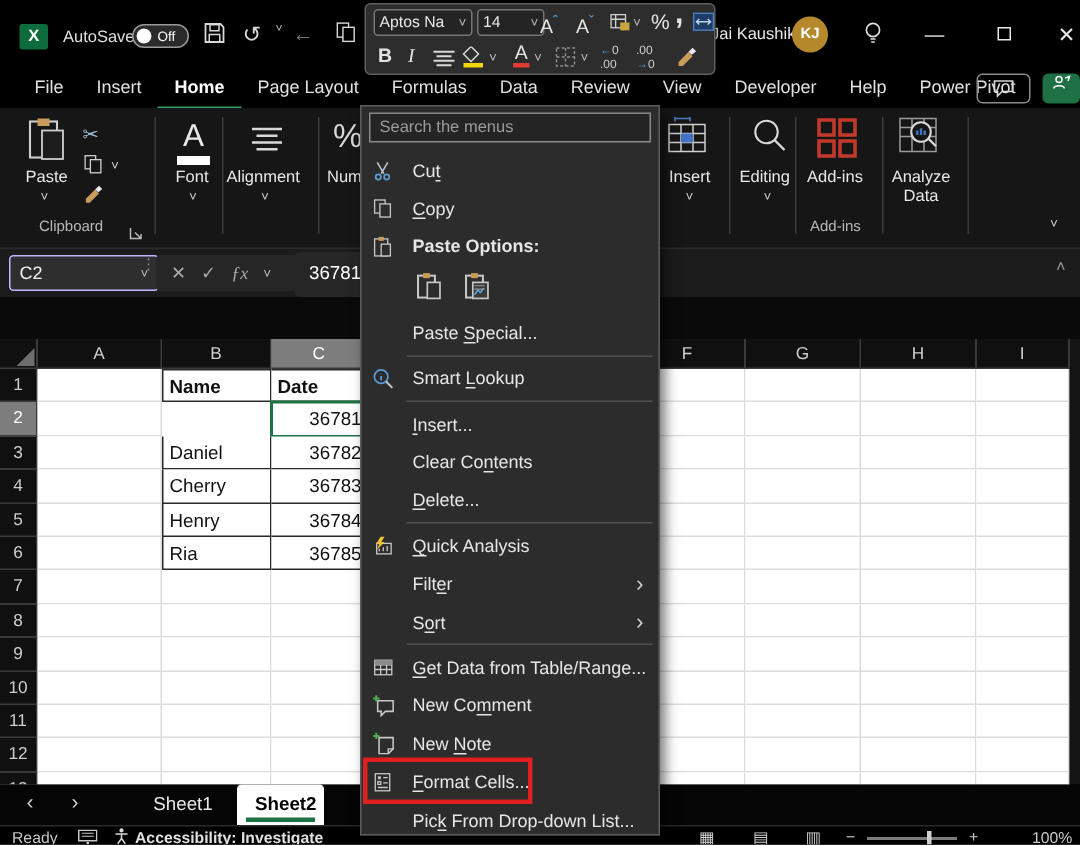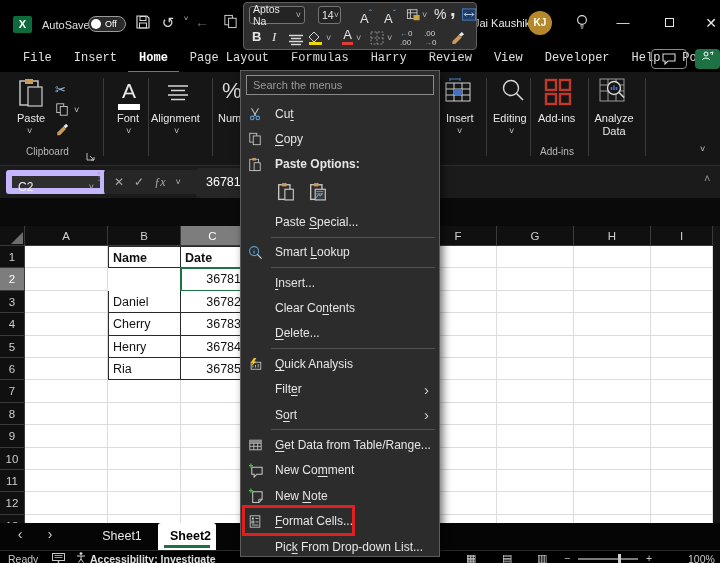--- a/index.html
+++ b/index.html
@@ -31,36 +31,36 @@
   .chev{color:#bbb;font-size:9px;line-height:1;}
   .mb-ic{font-size:13px;color:#e4e4e4;text-align:center;line-height:20px;}
   .sup-up::after{content:"ˆ";color:#5b9bd5;font-size:10px;vertical-align:super;}
   .sup-dn::after{content:"ˇ";color:#5b9bd5;font-size:10px;vertical-align:super;}
   .bar-yellow{position:absolute;left:1px;bottom:2px;width:13px;height:3px;background:#f2d50a;}
   .bar-red{position:absolute;left:2px;bottom:2px;width:11px;height:3px;background:#e03c31;}
 
   
   #tabsrow{left:0;top:46px;width:720px;height:26px;background:#000;}
   #ribbon-tabs{position:absolute;left:12px;top:0;display:flex;gap:0;}
-  .rtab{padding:5px 11px 6px 11px;font-size:12px;color:#e0e0e0;white-space:nowrap;font-family:Liberation Mono, monospace;}
+  .rtab{padding:5px 11px 6px 11px;font-size:12px;color:#e0e0e0;white-space:nowrap;}
   .rtab.active{font-weight:bold;color:#fff;border-bottom:2.5px solid #2f9e63;}
   .comment-btn{left:651px;top:3px;width:36px;height:20px;border:1px solid #8a8a8a;border-radius:4px;}
   .share-btn{left:695px;top:3px;width:25px;height:20px;background:#1e7145;border-radius:4px;color:#fff;
     font-size:10px;text-align:center;line-height:20px;}
 
   
   #ribbon{left:0;top:72px;width:720px;height:94px;background:#161616;border-bottom:1px solid #2c2c2c;color:#e2e2e2;}
   .grp-sep{top:6px;width:1px;height:78px;background:#3a3a3a;}
   .glabel{font-size:10px;color:#b8b8b8;}
   .biglabel{font-size:11px;color:#e8e8e8;}
   .smallchev{font-size:9px;color:#cfcfcf;}
 
   
   #fbar{left:0;top:166px;width:720px;height:32px;background:#1b1b1b;}
-  .namebox{left:6px;top:4px;width:100px;height:24px;background:#2e2e2e;border:6px solid #c4b5fd;border-radius:3px;
+  .namebox{left:6px;top:4px;width:100px;height:24px;background:#2e2e2e;border:1px solid #c4b5fd;border-radius:3px;
     color:#f0f0f0;font-size:12px;line-height:22px;padding:0 6px;display:flex;justify-content:space-between;}
   .fxwrap{left:104px;top:4px;width:96px;height:24px;background:#262626;border-radius:3px;color:#a8a8a8;
     display:flex;align-items:center;gap:10px;padding:0 10px;font-size:12px;}
   .valuebox{left:196px;top:2px;width:48px;height:30px;background:#262626;border-radius:4px;color:#fff;
     font-size:12.5px;line-height:28px;padding-left:10px;}
   #darkband{left:0;top:198px;width:720px;height:28px;background:#0a0a0a;}
 
   
   #grid{left:0;top:226px;width:713px;height:297px;background:#fff;overflow:hidden;}
   .colhead,.rowhead{position:absolute;background:#101010;color:#cfcfcf;font-size:11.5px;text-align:center;
@@ -143,25 +143,25 @@
           <circle cx="8" cy="7" r="4.4" fill="none" stroke="#e0e0e0" stroke-width="1.1"></circle>
           <path d="M6.3 13h3.4M6.8 15h2.4" stroke="#e0e0e0" stroke-width="1.1"></path>
         </svg>
     </div>
     <div class="abs winbtn" style="left:612px;">—</div>
     <div class="abs winbtn" style="left:658px;"><span class="maxbox"></span></div>
     <div class="abs winbtn" style="left:700px;font-size:14px;">✕</div>
   </div>
 
   <div id="minibar" class="abs">
-    <div class="abs mb-box" style="left:5px;top:3px;width:56px;">
+    <div class="abs mb-box" style="left:5px;top:3px;width:66px;">
       <span>Aptos Na</span>
         <span class="chev">˅</span>
     </div>
-    <div class="abs mb-box" style="left:74px;top:3px;width:23px;">
+    <div class="abs mb-box" style="left:74px;top:3px;width:45px;">
       <span>14</span>
         <span class="chev">˅</span>
     </div>
     <div class="abs mb-ic sup-up" style="left:116px;top:2px;">A</div>
     <div class="abs mb-ic sup-dn" style="left:140px;top:2px;">A</div>
     <div class="abs" style="left:162px;top:5px;">
       <svg width="15" height="14" viewBox="0 0 16 16">
           <rect x="1" y="2" width="11" height="10" fill="none" stroke="#cfcfcf"></rect>
           <path d="M1 5.5h11M4.5 2v10" stroke="#cfcfcf"></path>
           <rect x="8" y="8" width="7" height="6" fill="#caa53d"></rect>
@@ -212,21 +212,21 @@
     </div>
   </div>
 
   <div id="tabsrow" class="abs">
     <div id="ribbon-tabs">
         <div class="rtab">File</div>
         <div class="rtab">Insert</div>
         <div class="rtab active">Home</div>
         <div class="rtab">Page Layout</div>
         <div class="rtab">Formulas</div>
-        <div class="rtab">Harry</div>
+        <div class="rtab">Data</div>
         <div class="rtab">Review</div>
         <div class="rtab">View</div>
         <div class="rtab">Developer</div>
         <div class="rtab">Help</div>
         <div class="rtab">Power Pivot</div>
       </div>
     <div class="abs comment-btn">
       <svg width="14" height="12" viewBox="0 0 14 12" style="margin:3px 0 0 10px;">
           <path d="M1 1h12v7H6l-3 3V8H1z" fill="none" stroke="#d8d8d8" stroke-width="1.1"></path>
         </svg>

